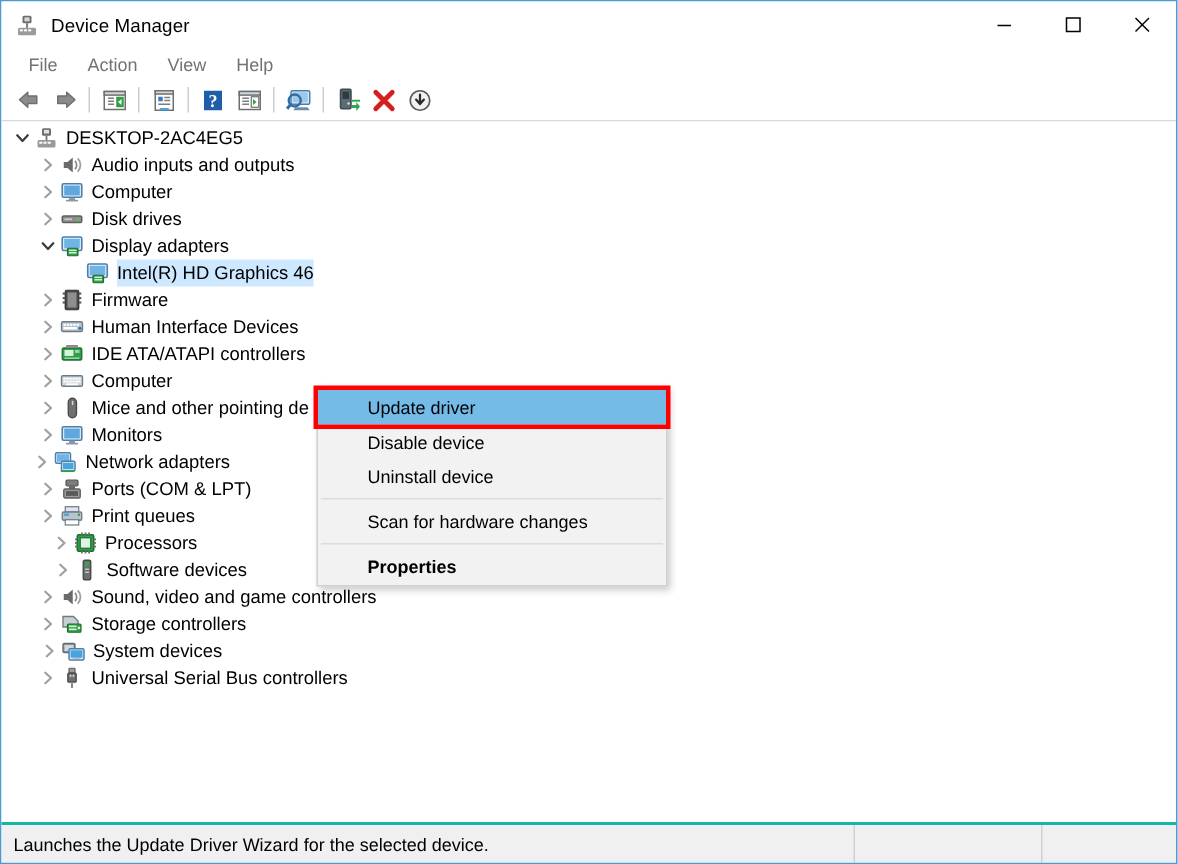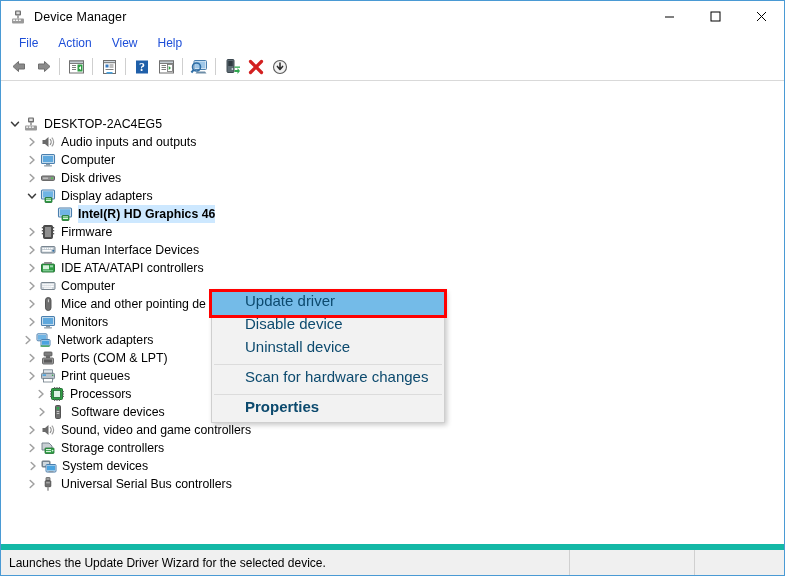--- a/index.html
+++ b/index.html
@@ -42,89 +42,88 @@
   }
   
   .menubar{
     height:21px;min-height:21px;
     display:flex;align-items:center;
     background:#ffffff;
     padding-left:8px;
     border-bottom:none;
   }
   .menu-item{
-    padding:2px 10px;font-size:12px;color:#1d4ed8;
+    padding:2px 10px;font-size:12px;color:#737373;
   }
   
   .toolbar{
     height:27px;min-height:27px;
     display:flex;align-items:center;
     background:#ffffff;
     padding-left:6px;
     border-bottom:1px solid #d9d9d9;
   }
   .tb-btn{
     width:24px;height:23px;display:flex;align-items:center;justify-content:center;
     position:relative;
   }
   .tb-sep{
     width:1px;height:17px;background:#cfcfcf;margin:0 4px;
   }
   
   .tree-wrap{
     flex:1;position:relative;background:#ffffff;
     overflow:hidden;
-    margin-top:32px;
   }
   .tree{
     position:absolute;left:0;top:2px;right:0;bottom:0;
   }
   .node{
     height:18px;display:flex;align-items:center;
     white-space:nowrap;position:relative;
   }
   .chev{
     width:16px;height:18px;display:flex;align-items:center;justify-content:center;
     flex:none;
   }
   .chev svg{display:block;}
   .nodeicon{
     width:16px;height:16px;margin-right:5px;flex:none;position:relative;
   }
   .nodelabel{
     font-size:12.3px;color:#000;line-height:18px;
   }
-  .node.selected .nodelabel{background:#cde8ff;font-weight:bold;}
+  .node.selected .nodelabel{background:#cde8ff;}
   
   .statusbar{
     height:25px;min-height:25px;
     background:#f0f0f0;
-    border-top:6px solid #14b8a6;
+    border-top:2px solid #14b8a6;
     display:flex;align-items:center;
     position:relative;
   }
   .status-text{
     font-size:12px;color:#000;padding-left:8px;flex:1;
   }
   .status-pane{
     width:125px;height:100%;border-left:1px solid #d0d0d0;box-sizing:border-box;
   }
   .status-pane.small{width:90px;}
   
   .ctxmenu{
     position:absolute;left:210px;top:177px;width:232px;
     background:#f2f2f2;
     border:1px solid #cfcfcf;
     box-shadow:2px 2px 5px rgba(0,0,0,.22);
     padding:1px 0;
     z-index:50;
   }
   .ctx-item{
-    height:23px;display:flex;
-    padding-left:33px;font-size:15px;color:#0c4a6e;
+    height:23px;display:flex;align-items:center;
+    padding-left:33px;font-size:12px;color:#000000;
     box-sizing:border-box;
   }
   .ctx-item.bold{font-weight:bold;}
   .ctx-item.hl{
     background:#74bbe8;
   }
   .ctx-sep{
     height:1px;background:#dcdcdc;margin:3px 2px 3px 2px;
   }
   .ctx-highlight-box{

